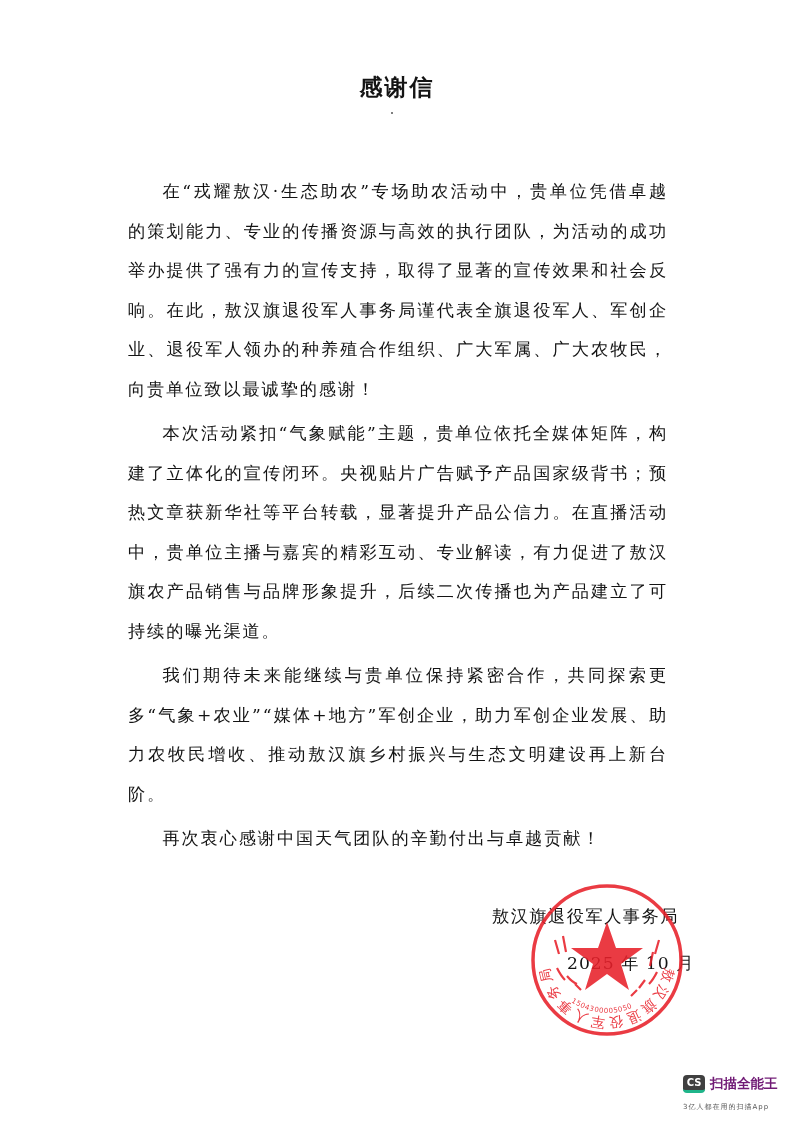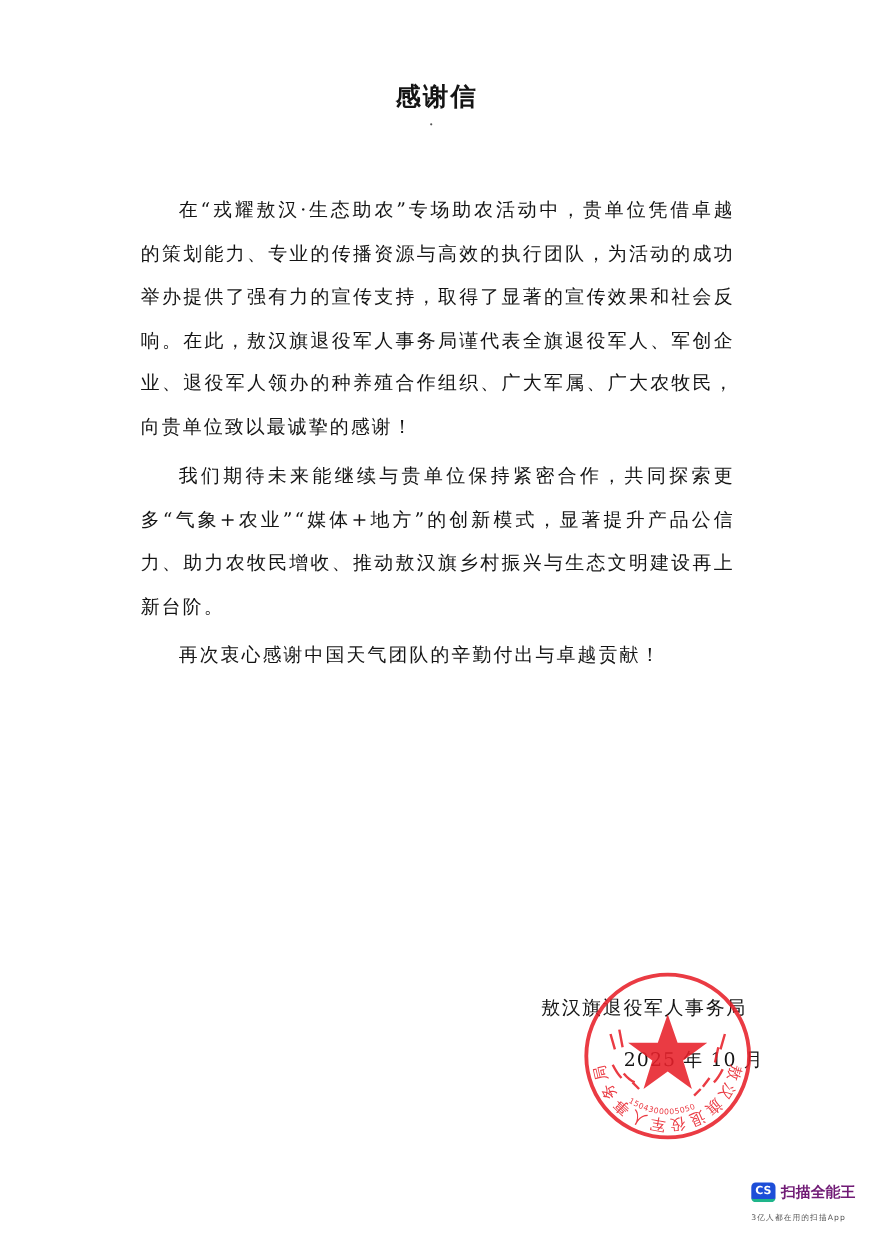--- a/index.html
+++ b/index.html
@@ -13,36 +13,37 @@
                 font-size: 17px; font-weight: bold; letter-spacing: 1.5px; }
   .body-text { position: absolute; left: 128px; top: 172px; width: 540px; font-size: 17.2px;
                line-height: 39.5px; letter-spacing: 1.9px; text-align: justify; }
   .para { margin: 0; text-indent: 2em; }
   .para + .para { margin-top: 5px; }
   .sender { position: absolute; top: 904px; left: 492px; font-size: 17.2px; letter-spacing: 1.5px; z-index: 1; }
   .date { position: absolute; top: 951px; left: 567px; font-size: 17.2px; letter-spacing: 1px; z-index: 1; }
   .stamp { position: absolute; left: 527px; top: 880px; width: 160px; height: 160px; z-index: 2; opacity: 0.88; pointer-events: none; }
   .watermark { position: absolute; left: 683px; top: 1075px; width: 105px; }
   .wm-row { display: flex; align-items: center; }
-  .wm-logo { width: 22px; height: 18px; background: #1d4ed8; border-radius: 4px; color: #fff;
+  .wm-logo { width: 22px; height: 18px; background: #404040; border-radius: 4px; color: #fff;
              font-family: "DejaVu Sans", sans-serif; font-size: 10px; font-weight: bold;
              display: flex; align-items: center; justify-content: center; border-bottom: 3px solid #1fb58a; box-sizing: border-box; }
   .wm-name { margin-left: 5px; font-family: "DejaVu Sans", sans-serif; font-size: 13.5px; color: #701a75; font-weight: bold; }
   .wm-tag { margin-top: 9px; font-family: "DejaVu Sans", sans-serif; font-size: 7px; color: #555; letter-spacing: 1px; }
 </style>
 </head>
 <body>
 
 <div class="page">
   <div class="title">感谢信</div>
   <div class="dot"></div>
 
   <div class="body-text">
     <p class="para">在“戎耀敖汉·生态助农”专场助农活动中，贵单位凭借卓越的策划能力、专业的传播资源与高效的执行团队，为活动的成功举办提供了强有力的宣传支持，取得了显著的宣传效果和社会反响。在此，敖汉旗退役军人事务局谨代表全旗退役军人、军创企业、退役军人领办的种养殖合作组织、广大军属、广大农牧民，向贵单位致以最诚挚的感谢！</p>
-    <p class="para">我们期待未来能继续与贵单位保持紧密合作，共同探索更多“气象+农业”“媒体+地方”的创新模式，显著提升产品公信力、助力农牧民增收、推动敖汉旗乡村振兴与生态文明建设再上新台阶。</p>
+    <p class="para">本次活动紧扣“气象赋能”主题，贵单位依托全媒体矩阵，构建了立体化的宣传闭环。央视贴片广告赋予产品国家级背书；预热文章获新华社等平台转载，显著提升产品公信力。在直播活动中，贵单位主播与嘉宾的精彩互动、专业解读，有力促进了敖汉旗农产品销售与品牌形象提升，后续二次传播也为产品建立了可持续的曝光渠道。</p>
+    <p class="para">我们期待未来能继续与贵单位保持紧密合作，共同探索更多“气象+农业”“媒体+地方”军创企业，助力军创企业发展、助力农牧民增收、推动敖汉旗乡村振兴与生态文明建设再上新台阶。</p>
     <p class="para">再次衷心感谢中国天气团队的辛勤付出与卓越贡献！</p>
   </div>
 
   <div class="sender">敖汉旗退役军人事务局</div>
   <div class="date">2025 年 10 月</div>
 
   <svg class="stamp" viewBox="0 0 160 160">
     <defs>
       <path id="ringPath" d="M 80 80 m -58 0 a 58 58 0 1 1 116 0 a 58 58 0 1 1 -116 0"></path>
       <path id="bottomPath" d="M 38 118 Q 80 148 122 118"></path>

